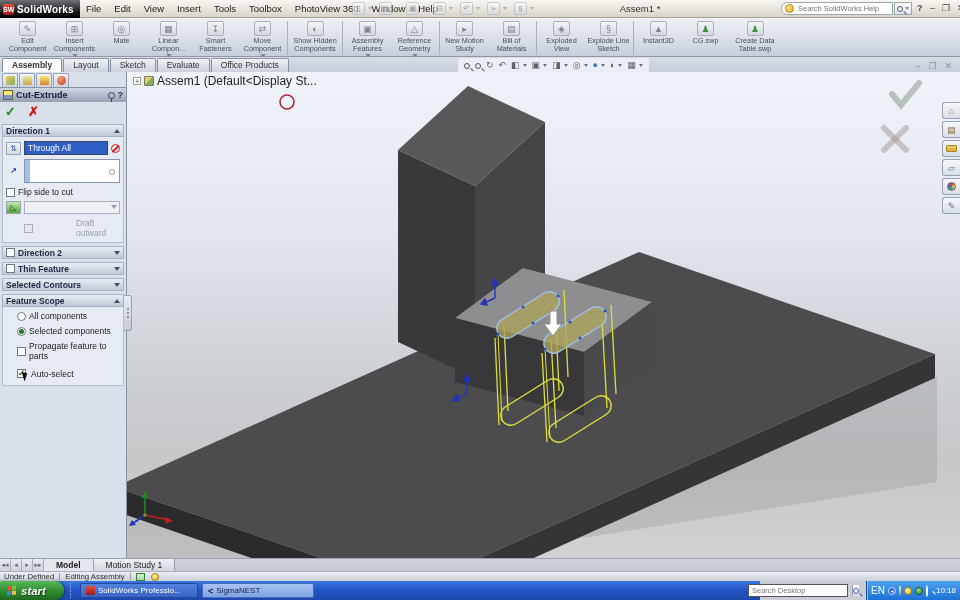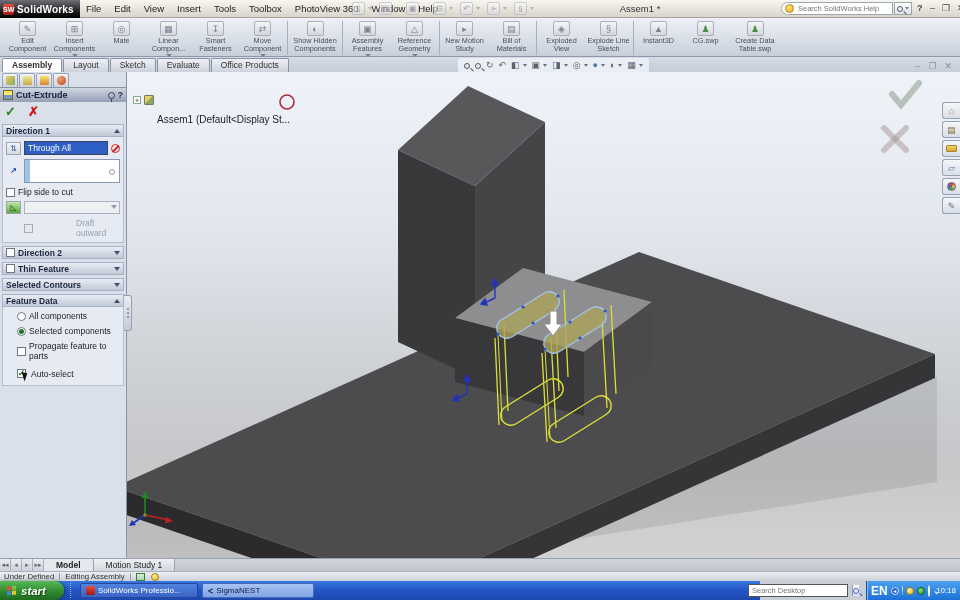--- a/index.html
+++ b/index.html
@@ -96,21 +96,21 @@
   .cursor-ico { width:0; height:0; border-left:5px solid #111; border-top:3px solid transparent; border-bottom:7px solid transparent; transform:rotate(-18deg); margin-left:-6px; margin-top:5px; }
 
   #pmgrip { left:124px; top:295px; width:8px; height:36px; background:linear-gradient(#e8ecf3,#c3cbd9); border:1px solid #96a0b2; border-left:none; border-radius:0 3px 3px 0; z-index:7; display:flex; flex-direction:column; align-items:center; justify-content:center; gap:2px; }
   #pmgrip i { width:2px; height:2px; background:#7a8496; border-radius:50%; display:block; }
 
   
   #viewport { left:127px; top:72px; width:833px; height:486px; background:linear-gradient(180deg,#eff3f9 0%, #e3e8f0 30%, #cdd0d4 62%, #c6c7c9 80%, #d2d2d4 100%); overflow:hidden; }
   #treefly { left:6px; top:2px; display:flex; align-items:center; gap:3px; z-index:5; }
   #expbox { width:8px; height:8px; background:#fff; border:1px solid #8a8; font-size:7px; line-height:7px; text-align:center; color:#333; }
   #asmicon { width:10px; height:10px; background:linear-gradient(135deg,#e8d060 50%,#8aa860 50%); border:1px solid #776; border-radius:1px; }
-  #treefly .txt { font-size:10px; color:#222;margin-top:40px; }
+  #treefly .txt { font-size:12px; color:#222; }
   #taskpane { right:0; top:30px; width:20px; display:flex; flex-direction:column; gap:2px; align-items:flex-end; z-index:5; }
   .tpbtn { width:18px; height:17px; background:linear-gradient(#f5f7fa,#d8dee8); border:1px solid #98a2b4; border-right:none; border-radius:3px 0 0 3px; display:flex; align-items:center; justify-content:center; font-size:9px; }
   .tp-home { color:#b06a2a; }
   .tp-lib { color:#8a6a3a; }
   .tp-folder { width:11px; height:7px; background:linear-gradient(#f3d070,#d8a830); border:1px solid #a8842a; border-radius:1px; }
   .tp-pal { color:#55708a; }
   .tp-ball { width:9px; height:9px; border-radius:50%; background:conic-gradient(#d04040,#e8c040,#50a050,#4070d0,#d04040); border:1px solid #667; }
   .tp-props { color:#667; }
 
   
@@ -133,21 +133,21 @@
   .taskapp { top:2px; height:15px; border-radius:2px; display:flex; align-items:center; gap:3px; padding:0 5px; font-size:8px; color:#fff; overflow:hidden; white-space:nowrap; }
   #app1 { left:80px; width:118px; background:linear-gradient(#5183e0,#3a63c4); border:1px solid #27479e; }
   #app2 { left:202px; width:112px; background:linear-gradient(#a8c4f2,#7fa3e4); border:1px solid #4a6cb8; color:#102040; }
   .swico { width:9px; height:9px; background:linear-gradient(#e65040,#a01818); border-radius:1px; flex:0 0 auto; }
   .snico { color:#102040; font-weight:bold; font-size:9px; }
   #deskSearch { left:748px; top:3px; width:100px; height:13px; background:#fff; border:1px solid #555; display:flex; align-items:center; }
   #deskSearch input { flex:1; border:none; outline:none; font-size:7.5px; color:#666; padding:0 3px; background:transparent; }
   #deskSearchBtn { width:14px; height:11px; background:linear-gradient(#fff,#dde); border-left:1px solid #99a; display:flex; align-items:center; justify-content:center; }
   #deskSearchBtn .mag { border-color:#3a63c4; } #deskSearchBtn .mag::after { background:#3a63c4; }
   #tray { left:866px; top:0; width:94px; height:19px; background:linear-gradient(#4da2ef,#1d71d6); border-left:1px solid #1a4e9e; box-shadow:inset 1px 0 0 #7fc0ff; display:flex; align-items:center; gap:3px; padding:0 4px; }
-  #lang { color:#fff; font-size:12px; font-weight:bold; }
+  #lang { color:#fff; font-size:10px; font-weight:normal; }
   .trico { width:8px; height:8px; border-radius:50%; flex:0 0 auto; }
   .tr-sn { background:#1d5fd6; border:1px solid #cde; color:#fff; font-size:6px; line-height:7px; text-align:center; }
   .tr-pen { width:3px; height:9px; background:linear-gradient(#eee,#999); border-radius:1px; }
   .tr-bulb { background:radial-gradient(circle at 35% 30%,#fff2a0,#e8b818); border:1px solid #a8841a; }
   .tr-net { background:radial-gradient(circle at 35% 30%,#8ae08a,#2a8a2a); border:1px solid #1a5a1a; }
   .tr-mag { width:9px; height:9px; } .tr-mag .mag{ border-color:#fff; } .tr-mag .mag::after{ background:#fff; }
   #clock { color:#fff; font-size:8px; margin-left:auto; }
 </style>
 </head>
 <body>
@@ -391,21 +391,21 @@
   </div>
   <div class="sect">
     <div class="shead">
         <span class="lbl">Selected Contours</span>
         <span class="chev-dn"></span>
       </div>
   </div>
 
   <div class="sect">
     <div class="shead">
-        <span class="lbl">Feature Data</span>
+        <span class="lbl">Feature Scope</span>
         <span class="chev-up"></span>
       </div>
     <div class="sbody" id="scope-body">
       <div class="row">
         <span class="radio"></span>
         <span>All components</span>
       </div>
       <div class="row">
         <span class="radio sel"></span>
         <span>Selected components</span>

